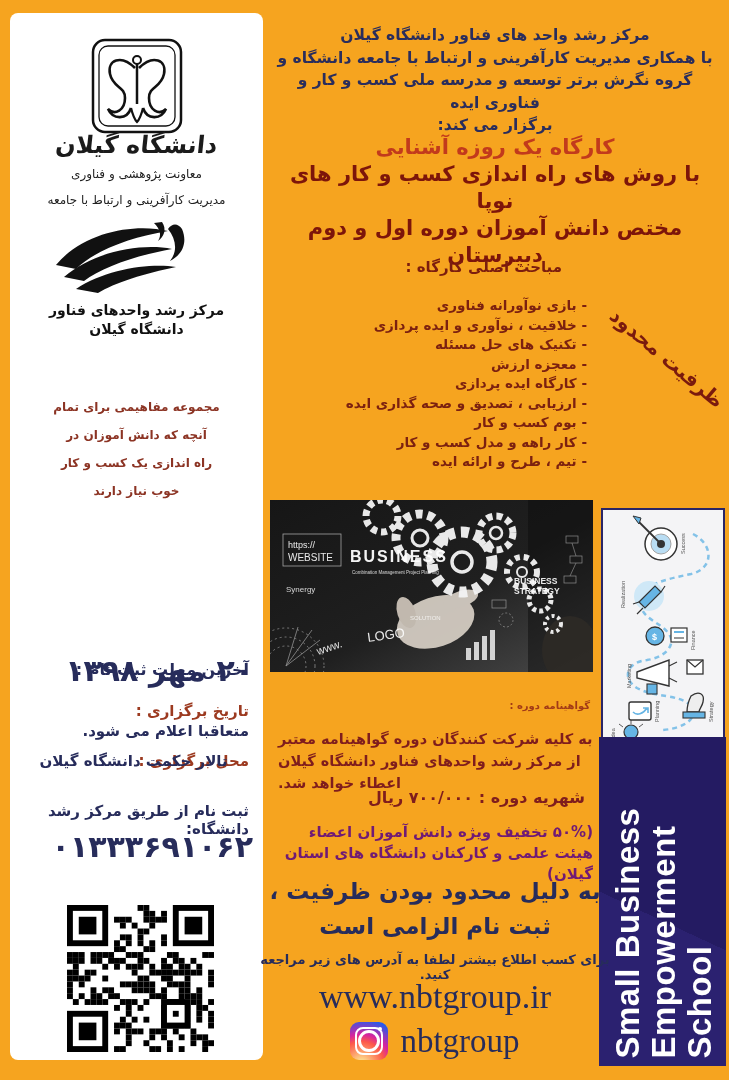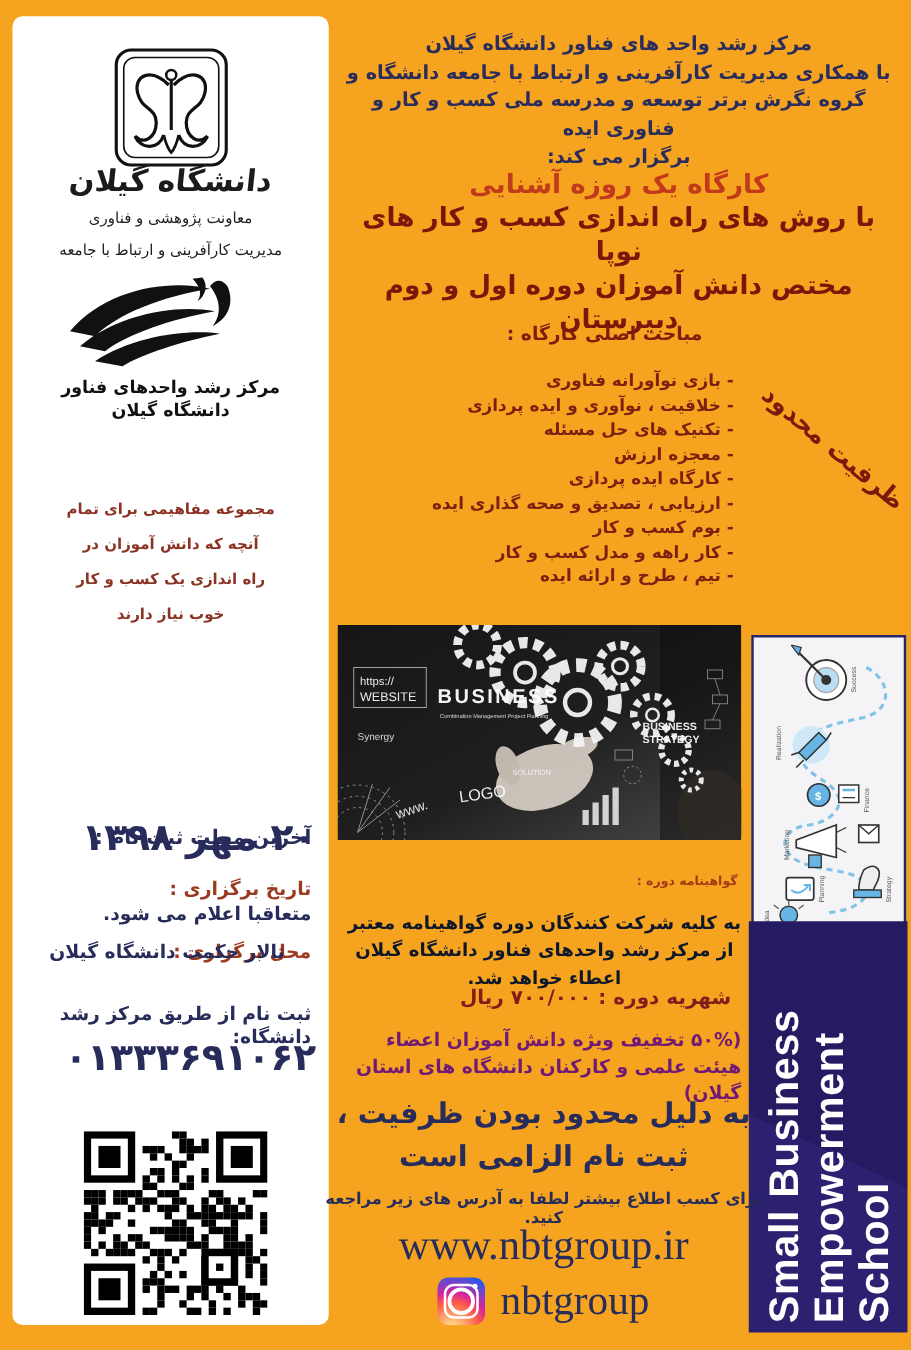--- a/index.html
+++ b/index.html
@@ -27,21 +27,21 @@
   .photo{left:270px;top:500px;width:323px;height:172px;}
   
   .doodle{left:601px;top:508px;width:124px;height:233px;background:#F4F4F6;border:2px solid #2A2566;box-sizing:border-box;}
   
   .banner{left:599px;top:737px;width:127px;height:329px;background:linear-gradient(205deg,#241B62 55%,#2B2170 55%);}
   .banner-inner{position:absolute;left:50%;top:50%;width:329px;height:127px;transform:translate(-50%,-50%) rotate(-90deg);
     display:flex;flex-direction:column;justify-content:center;padding-left:8px;box-sizing:border-box;}
   .banner-inner span{display:block;color:#fff;font-family:"Liberation Sans",sans-serif;font-size:33px;line-height:36px;font-weight:600;letter-spacing:.5px;}
   
   .cert-head{right:139px;top:700px;font-size:10px;font-weight:bold;color:#A23A17;}
-  .cert-text{left:278px;width:315px;top:728px;text-align:center;font-size:14.5px;line-height:22px;font-weight:600;color:#0f172a;}
+  .cert-text{left:278px;width:315px;top:728px;text-align:left;font-size:14.5px;line-height:22px;font-weight:600;color:#7f1d1d;}
   .fee{right:144px;top:788px;font-size:16px;font-weight:bold;color:#7f1d1d;}
   .discount{left:278px;width:315px;top:822px;text-align:right;font-size:15px;line-height:21px;font-weight:600;color:#701a75;}
   .closing{left:268px;width:334px;text-align:center;font-size:23px;font-weight:bold;color:#272C5B;}
   .info-line{left:258px;width:354px;top:952px;text-align:center;font-size:13px;font-weight:600;color:#272C5B;}
   .website{left:268px;width:334px;top:978px;text-align:center;font-family:"Liberation Serif",serif;font-size:34px;color:#272C5B;}
   .ig-row{left:268px;width:334px;top:1022px;display:flex;align-items:center;justify-content:center;gap:12px;}
   .ig{width:38px;height:38px;border-radius:9px;position:relative;flex:0 0 auto;
       background:radial-gradient(circle at 30% 110%,#fdf497 0%,#fd5949 45%,#d6249f 60%,#285AEB 90%);}
   .ig .lens{position:absolute;left:50%;top:50%;width:16px;height:16px;border:3px solid #fff;border-radius:50%;transform:translate(-50%,-50%);}
   .ig .dot{position:absolute;right:6px;top:5px;width:4px;height:4px;background:#fff;border-radius:50%;}

